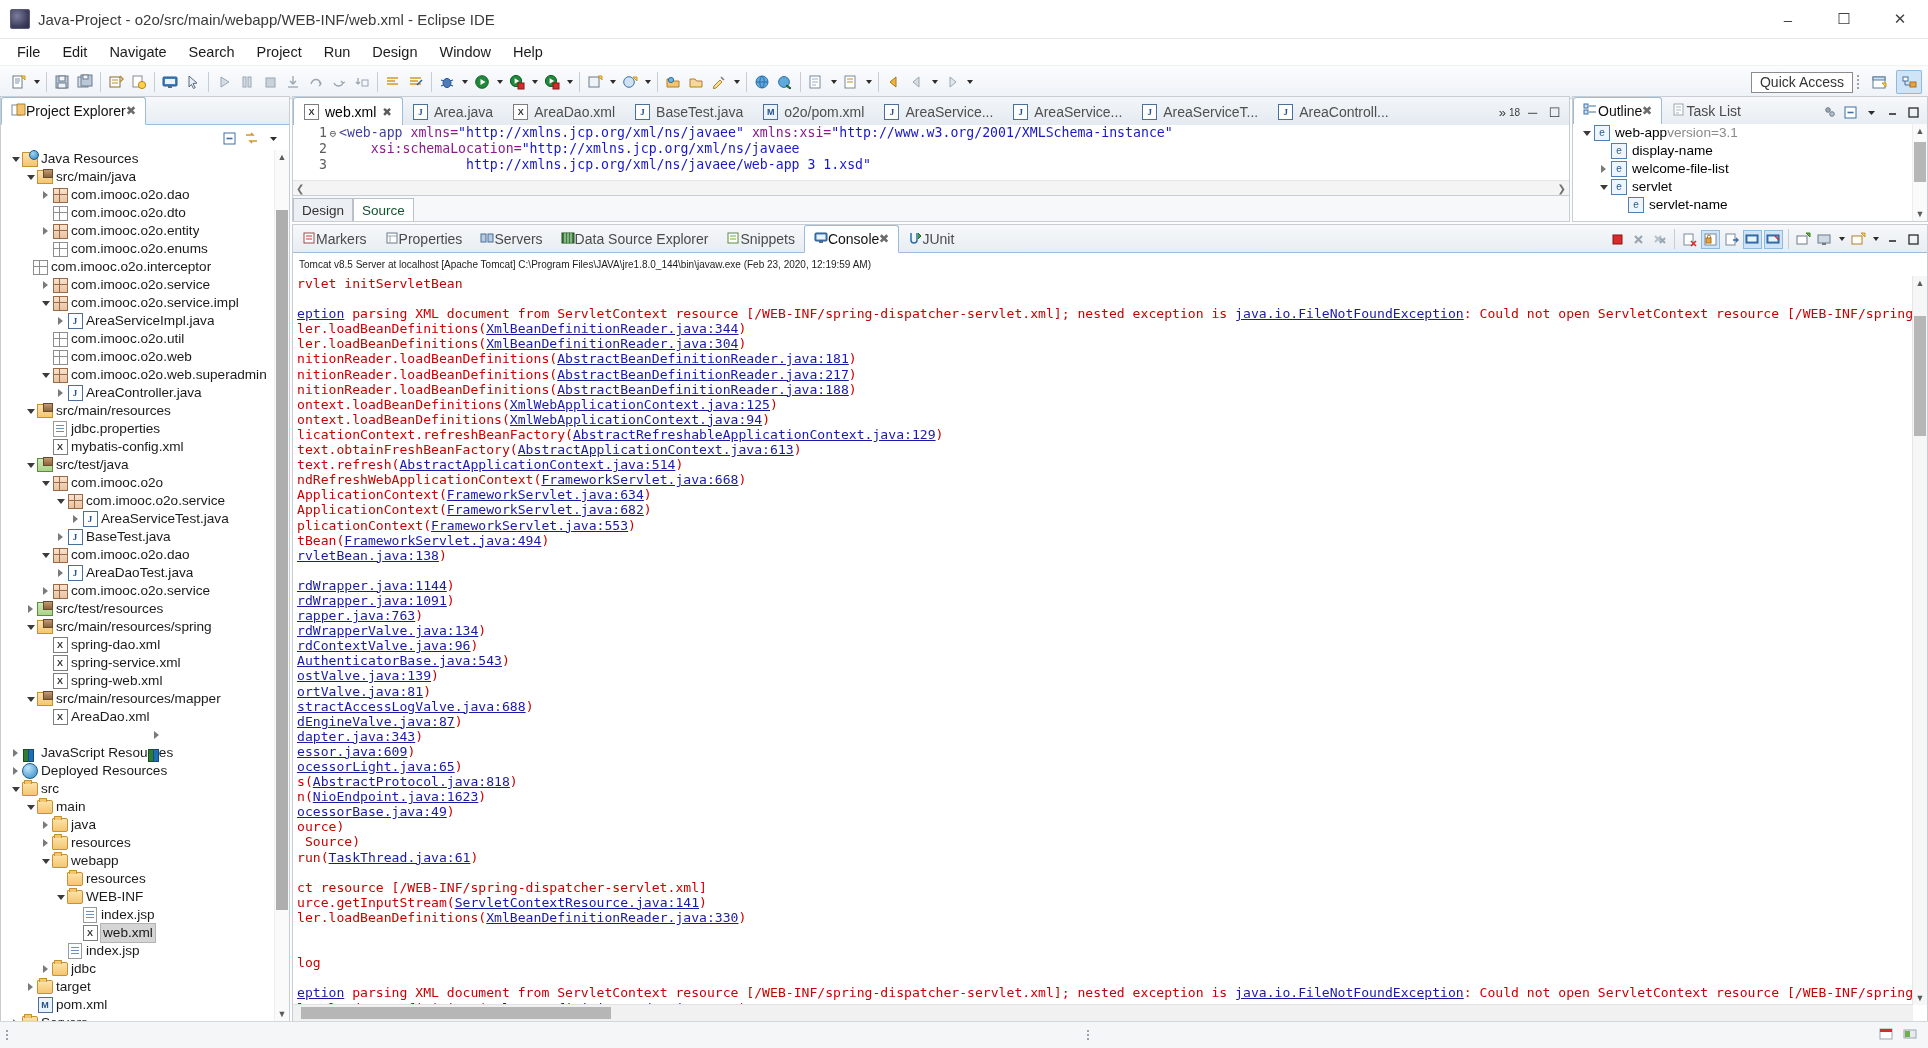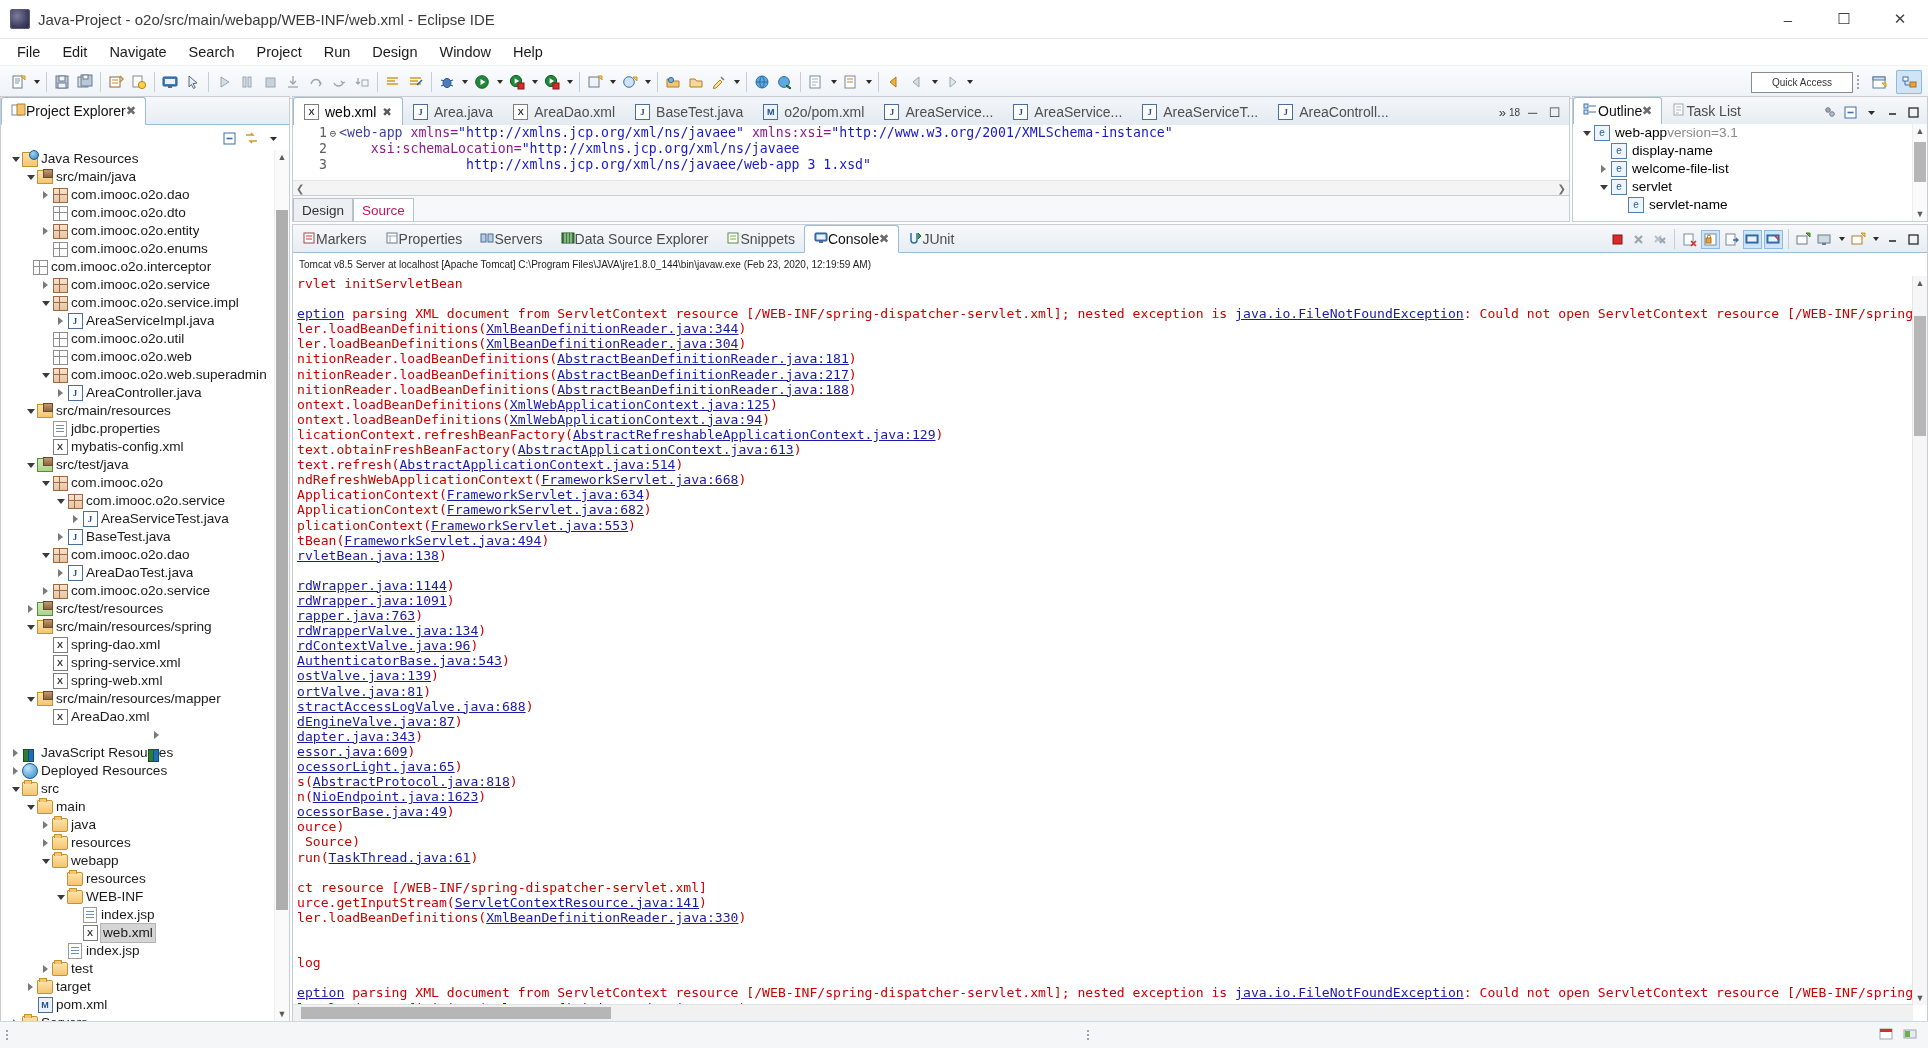--- a/index.html
+++ b/index.html
@@ -31,21 +31,21 @@
   .toolbar{height:32px;background:linear-gradient(#fbfcfe,#eef2f7);border-bottom:1px solid #cfd6de;
     display:flex;align-items:center;padding-left:4px;position:relative;}
   .tgrp{display:flex;align-items:center;gap:1px;padding:0 4px;}
   .tsep{width:1px;height:20px;background:#c6cdd6;margin:0 3px;}
   .ticon{width:22px;height:22px;display:flex;align-items:center;justify-content:center;
     font-size:13px;line-height:1;border-radius:2px;position:relative;}
   .ticon svg{display:block;}
   .tcaret{width:11px;height:22px;display:flex;align-items:center;justify-content:center;}
   .tcaret:after{content:"";border-left:3.5px solid transparent;border-right:3.5px solid transparent;border-top:4px solid #2c2c2c;}
   .qa-wrap{margin-left:auto;display:flex;align-items:center;padding-right:6px;}
-  .qa-box{width:100px;height:19px;border:1px solid #8b8b8b;background:#fff;font-size:10px;
+  .qa-box{width:100px;height:19px;border:1px solid #8b8b8b;background:#fff;font-size:14px;
     color:#333;display:flex;align-items:center;justify-content:center;}
   .qa-dots{width:9px;height:22px;display:flex;flex-direction:column;justify-content:center;align-items:center;gap:2px;}
   .qa-dots i{width:2px;height:2px;background:#9aa3ad;display:block;}
   .persp-btn{width:26px;height:24px;display:flex;align-items:center;justify-content:center;margin-left:4px;}
   .persp-btn.active{background:#cfe4f7;box-shadow:inset 0 0 0 1px #8fb9dd;border-radius:2px;}
 
   
   .workbench{position:absolute;left:0;top:96px;right:0;bottom:26px;}
 
   
@@ -87,21 +87,21 @@
   .code{position:absolute;left:0;right:0;top:28px;bottom:26px;background:#fff;overflow:hidden;}
   .cline{height:16px;font-family:"DejaVu Sans Mono",monospace;font-size:13.2px;white-space:pre;line-height:16px;}
   .gut{display:inline-block;width:34px;text-align:right;color:#5d5d5d;font-family:"DejaVu Sans Mono",monospace;}
   .fold{display:inline-block;width:12px;text-align:center;color:#555;font-size:11px;}
   .tag{color:#3f3f9f;}
   .attr{color:#8d1a8d;}
   .val{color:#1818c8;}
   .hscroll{position:absolute;left:0;right:0;bottom:26px;height:14px;background:#f4f4f4;border-top:1px solid #e4e4e4;display:flex;align-items:center;justify-content:space-between;padding:0 3px;color:#6f6f6f;font-size:10px;}
   .ds-row{position:absolute;left:0;right:0;bottom:0;height:25px;background:#f7f8fa;border-top:1px solid #c8cdd4;display:flex;align-items:flex-start;}
   .dstab{height:22px;padding:0 8px;font-size:13.5px;display:flex;align-items:center;border:1px solid #b9c2cc;border-bottom:none;background:#eceff3;color:#333;margin-top:2px;}
-  .dstab.active{background:#fff;color:#be185d;text-align:center;}
+  .dstab.active{background:#fff;color:#14532d;text-align:center;}
 
   
   #console-part{left:292px;top:128px;right:0;bottom:0;}
   .cons-head{height:23px;background:#fff;border-bottom:1px solid #d8dde3;display:flex;align-items:center;padding-left:6px;font-size:10px;color:#1c1c1c;}
   .cons-body{position:absolute;left:0;right:14px;top:51px;bottom:16px;background:#fff;overflow:hidden;}
   .lline{height:15.1px;font-family:"DejaVu Sans Mono",monospace;font-size:13.1px;line-height:15.1px;white-space:pre;color:#cc0000;padding-left:4px;}
   .lnk{color:#1a1aa8;text-decoration:underline;}
   .cons-vscroll{position:absolute;right:0;top:51px;bottom:16px;width:14px;background:#f6f6f6;border-left:1px solid #e6e6e6;}
   .cons-vthumb{position:absolute;left:1px;width:12px;top:40px;height:120px;background:#b6b6b6;}
   .cons-hscroll{position:absolute;left:0;right:14px;bottom:0;height:16px;background:#f1f1f1;border-top:1px solid #e2e2e2;}
@@ -833,21 +833,21 @@
             </span>
             <span class="tlabel">index.jsp</span>
           </div>
           <div class="trow" style="padding-left: 38px;">
             <span class="twist">
               <i class="tw-r"></i>
             </span>
             <span class="ticn">
               <span class="fold-ic"></span>
             </span>
-            <span class="tlabel">test</span>
+            <span class="tlabel">jdbc</span>
           </div>
           <div class="trow" style="padding-left: 23px;">
             <span class="twist">
               <i class="tw-r"></i>
             </span>
             <span class="ticn">
               <span class="fold-ic"></span>
             </span>
             <span class="tlabel">target</span>
           </div>

